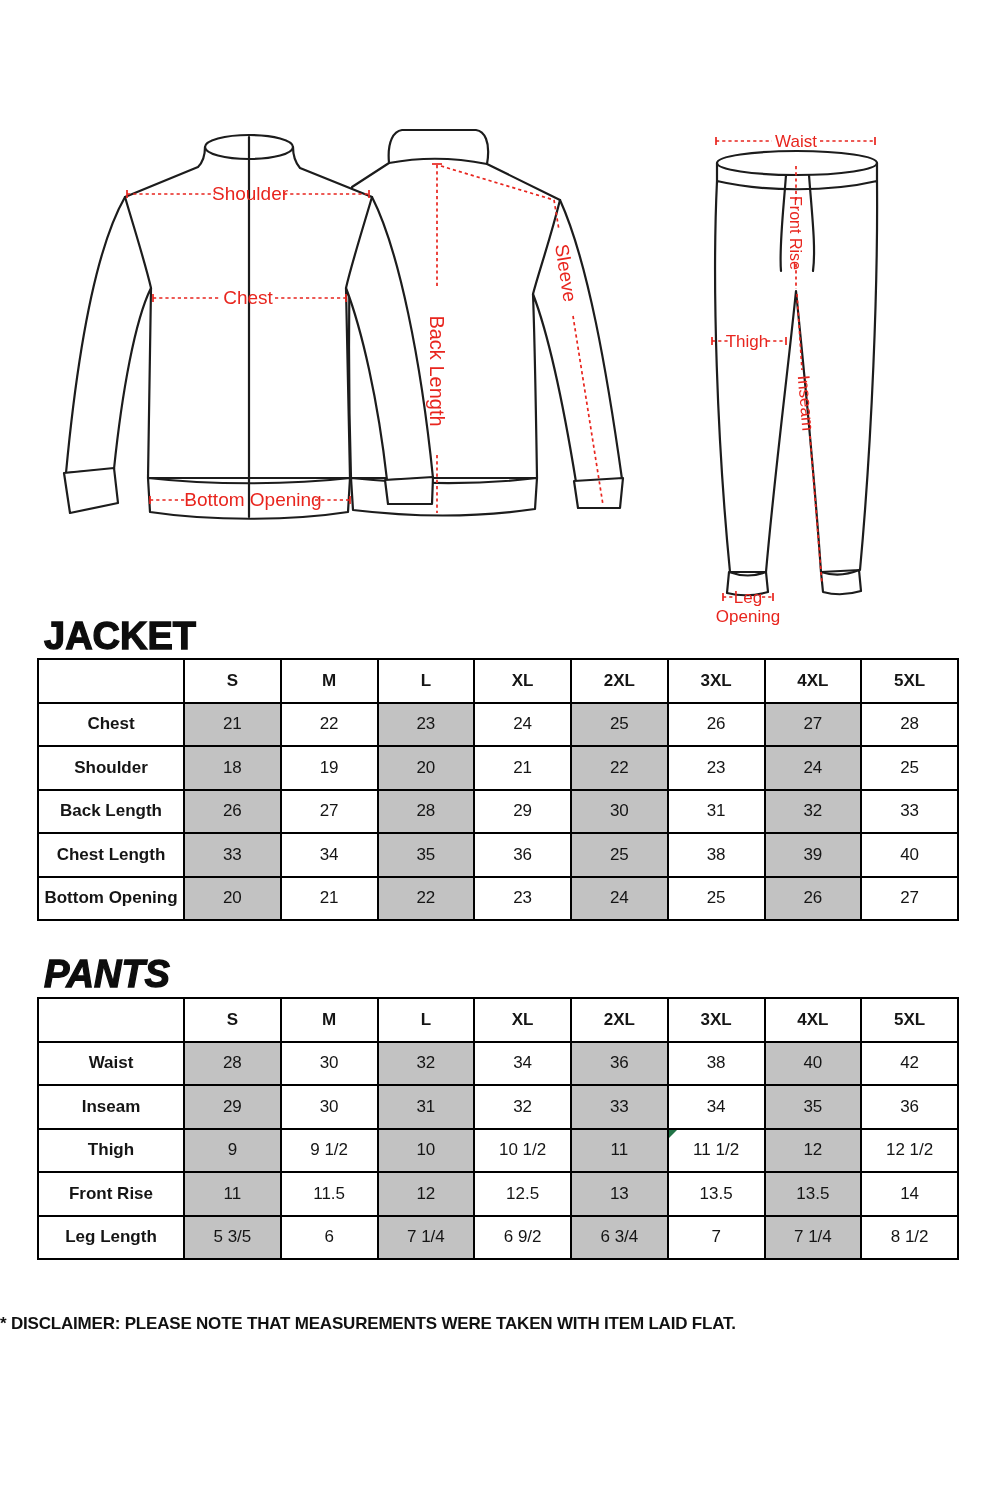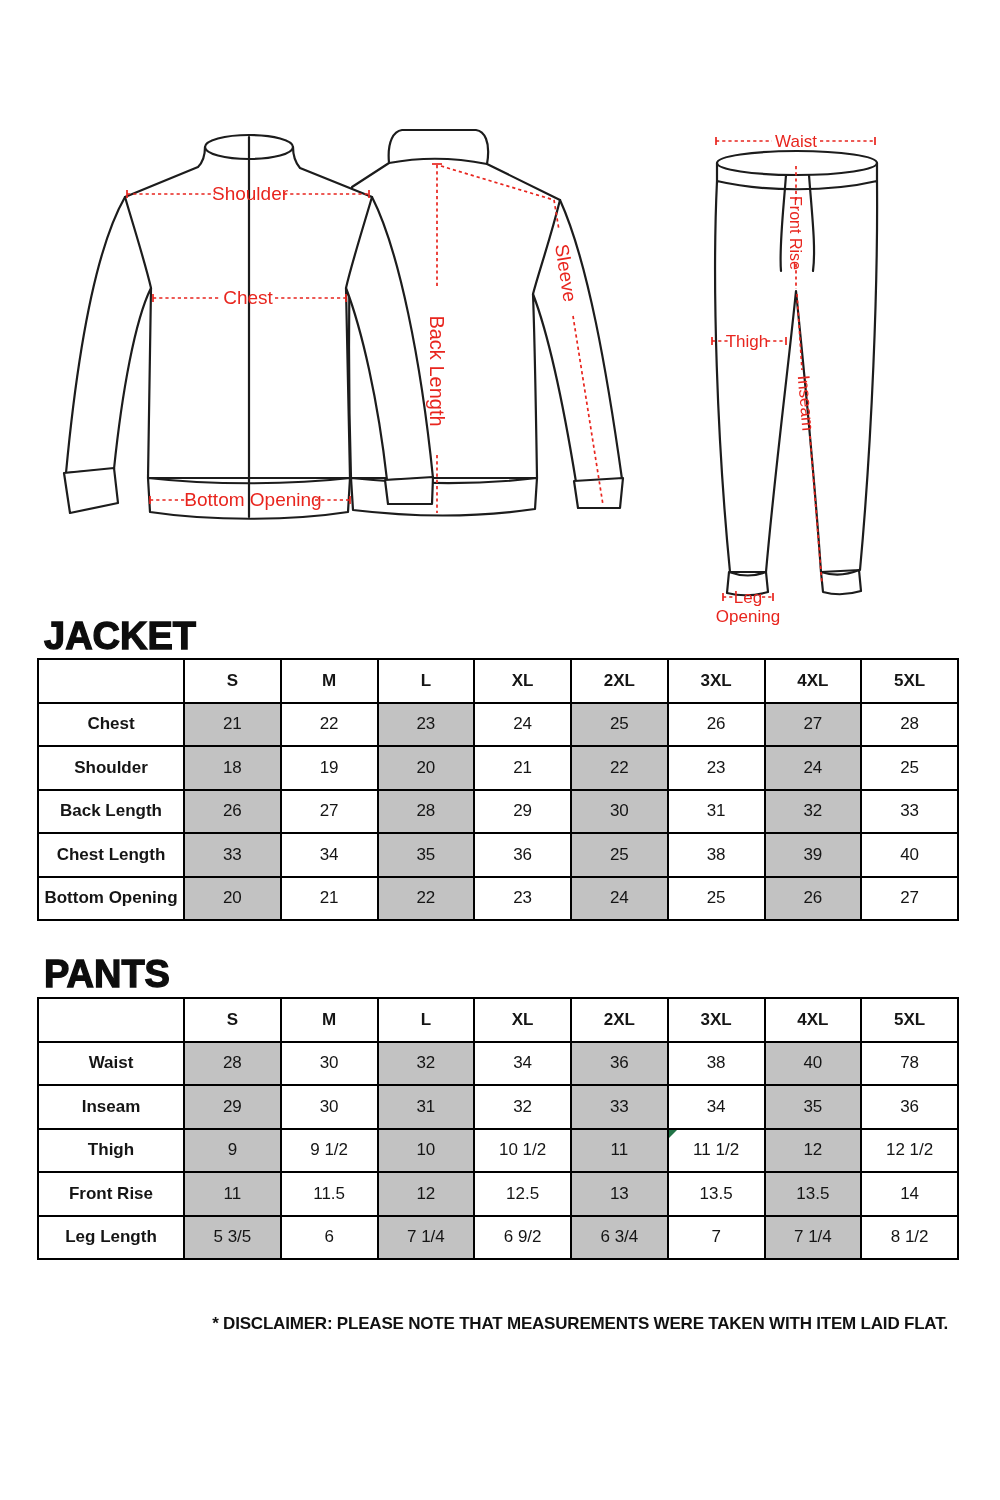--- a/index.html
+++ b/index.html
@@ -8,35 +8,35 @@
   .diagram{position:absolute;left:0;top:0;width:1000px;height:630px;}
   .garment{fill:#ffffff;stroke:var(--diagram-line,#1c1c1c);stroke-width:2.2;stroke-linejoin:round;stroke-linecap:round;}
   .seam{fill:none;stroke:var(--diagram-line,#1c1c1c);stroke-width:2.2;stroke-linejoin:round;stroke-linecap:round;}
   .mline{fill:none;stroke:var(--label-red,#e8251e);stroke-width:1.7;stroke-dasharray:3.2 3;}
   .mtick{fill:none;stroke:var(--label-red,#e8251e);stroke-width:1.7;}
   .rlabel{fill:var(--label-red,#e8251e);font-family:"Liberation Sans","DejaVu Sans",sans-serif;}
   .fs19{font-size:19px;} .fs20{font-size:20px;} .fs17{font-size:17px;} .fs16{font-size:16px;}
   .sec-title{position:absolute;left:44px;margin:0;font-size:38px;line-height:1;font-weight:900;
              letter-spacing:0px;color:#0d0d0d;-webkit-text-stroke:1.3px #0d0d0d;}
   #jacket-title{top:617px;}
-  #pants-title{top:955px;}
+  #pants-title{top:955px;font-style:italic;}
   .size-table{position:absolute;left:37px;width:922px;border-collapse:collapse;table-layout:fixed;
               font-size:17px;color:#151515;}
   #jacket-table{top:658px;}
   #pants-table{top:997px;}
   .size-table th,.size-table td{border:2px solid var(--table-border,#000);text-align:center;vertical-align:middle;
               height:41.5px;padding:0;position:relative;background:#fff;}
   .size-table th{font-weight:bold;}
   .size-table td.label-col,.size-table th.label-col{font-weight:bold;}
   .size-table col.label{width:146px;}
   .size-table td.shaded{background:var(--shaded-cell,#c2c2c2);}
   .note-triangle{position:absolute;top:0;left:0;width:0;height:0;
                  border-top:8px solid var(--note-marker-green,#217346);border-right:8px solid transparent;}
-  .disclaimer{position:absolute;left:0;top:1313px;width:940px;text-align:right;
-              font-weight:bold;font-size:17px;line-height:21px;letter-spacing:-0.2px;color:#111;margin-left:8px;}
+  .disclaimer{position:absolute;left:0;top:1313px;width:940px;text-align:left;
+              font-weight:bold;font-size:17px;line-height:21px;letter-spacing:-0.2px;color:#111;}
 </style>
 </head>
 <body>
 
 <div class="page">
 
   <svg class="diagram" viewBox="0 0 1000 630">
 
     <g>
       <path class="garment" d="M352,187 L389,163 C387,141 394,131 402,130 L476,130 C484,131 491,141 487,164
@@ -232,21 +232,21 @@
       <tbody>
         <tr>
           <td class="label-col">Waist</td>
           <td class="shaded">28</td>
           <td>30</td>
           <td class="shaded">32</td>
           <td>34</td>
           <td class="shaded">36</td>
           <td>38</td>
           <td class="shaded">40</td>
-          <td>78</td>
+          <td>42</td>
         </tr>
         <tr>
           <td class="label-col">Inseam</td>
           <td class="shaded">29</td>
           <td>30</td>
           <td class="shaded">31</td>
           <td>32</td>
           <td class="shaded">33</td>
           <td>34</td>
           <td class="shaded">35</td>

